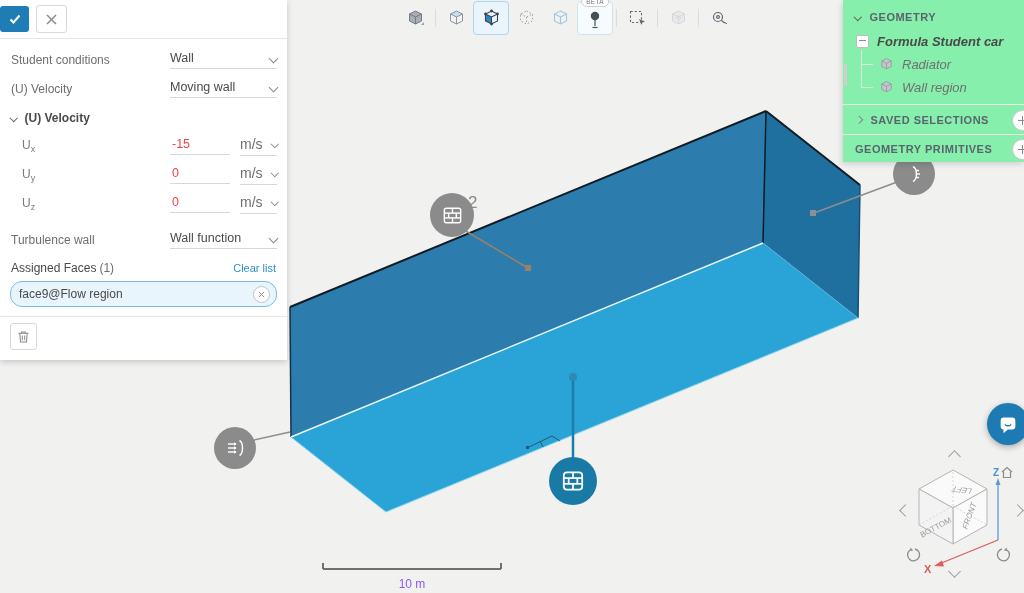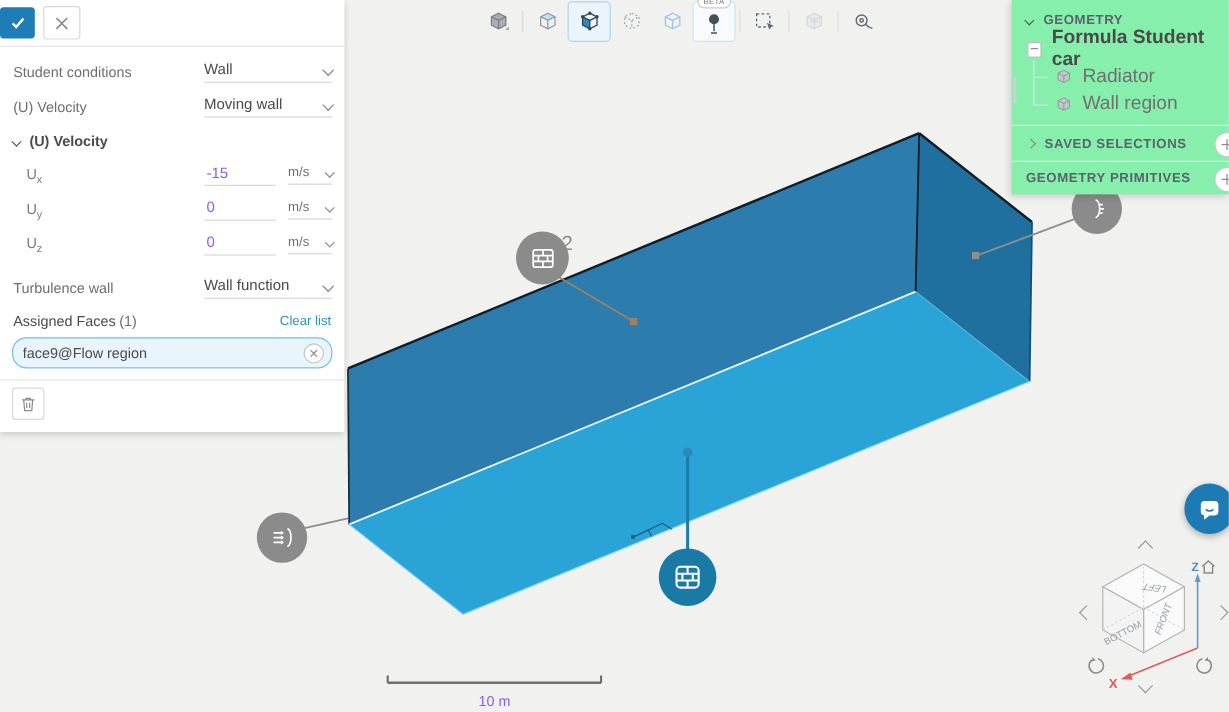--- a/index.html
+++ b/index.html
@@ -21,22 +21,22 @@
   #lp-title{margin-left:14px;font-size:15px;font-weight:700;color:#4a4a4a;flex:1;}
   .hd-btn{width:29px;height:26px;border-radius:3px;display:flex;align-items:center;justify-content:center;cursor:pointer;}
   #confirm-btn{background:#1d7db4;margin-right:7px;}
   #close-btn{background:#fff;border:1px solid #d9d9d9;margin-right:10px;}
   .row{position:absolute;left:0;right:0;display:flex;align-items:center;}
   .lbl{font-size:12px;color:#6e6e6e;margin-left:11px;}
   .lbl.indent{margin-left:22px;color:#7a7a7a;}
   .lbl sub{font-size:9px;}
   .ctrl{position:absolute;left:170px;width:107px;display:flex;align-items:center;justify-content:space-between;border-bottom:1px solid #d7d7d7;padding-bottom:3px;cursor:pointer;}
   .ctrl .val{font-size:12.5px;color:#4a4a4a;}
-  .num{position:absolute;left:170px;width:58px;border:none;border-bottom:1px solid #d7d7d7;font-size:12.5px;color:#8b5cf6;background:transparent;padding:0 0 3px 2px;font-family:inherit;outline:none;}
-  .unit{position:absolute;left:240px;width:37px;display:flex;align-items:center;justify-content:space-between;border-bottom:1px solid #d7d7d7;padding-bottom:3px;font-size:11px;color:#6e6e6e;cursor:pointer;}
+  .num{position:absolute;left:170px;width:58px;border:none;border-bottom:1px solid #d7d7d7;font-size:12.5px;color:#ef4444;background:transparent;padding:0 0 3px 2px;font-family:inherit;outline:none;}
+  .unit{position:absolute;left:240px;width:37px;display:flex;align-items:center;justify-content:space-between;border-bottom:1px solid #d7d7d7;padding-bottom:3px;font-size:14px;color:#6e6e6e;cursor:pointer;}
   .sec-lbl{font-size:12px;font-weight:700;color:#4a4a4a;margin-left:8px;}
   #assigned-lbl{font-size:12px;font-weight:400;color:#4a4a4a;margin-left:11px;}
   #assigned-count{font-size:12px;color:#6e6e6e;font-weight:400;margin-left:3px;}
   #clear-link{position:absolute;right:11px;font-size:11px;color:#2b8fd0;cursor:pointer;}
   #face-chip{position:absolute;left:10px;top:281px;width:265px;height:24px;background:#e9f5fc;border:1px solid #74bfe4;border-radius:12px;display:flex;align-items:center;z-index:51;}
   #face-chip span{font-size:12px;color:#4a4a4a;margin-left:8px;flex:1;}
   #chip-x{width:15px;height:15px;border-radius:50%;background:#fdfdfd;border:1px solid #c4c4c4;margin-right:6px;display:flex;align-items:center;justify-content:center;cursor:pointer;}
   #lp-footer{position:absolute;left:0;right:0;top:316px;border-top:1px solid #e6e6e6;}
   #trash-btn{position:absolute;left:10px;top:323px;width:25px;height:25px;border:1px solid #d9d9d9;border-radius:3px;display:flex;align-items:center;justify-content:center;cursor:pointer;background:#fff;}
   
@@ -44,21 +44,21 @@
   .tb-item{width:34px;height:32px;border-radius:4px;display:flex;align-items:center;justify-content:center;position:relative;cursor:pointer;}
   .tb-item.active{background:#e9f4fb;border:1px solid #aed5ee;}
   .tb-item.framed{background:#f7fbfd;border:1px solid #cfe4f0;}
   .tb-sep{width:1px;height:18px;background:#dcdcdc;margin:0 3px;}
   #beta-pill{position:absolute;top:-6px;left:50%;transform:translateX(-50%);background:#fff;border:1px solid #cccccc;border-radius:6px;font-size:6.5px;color:#777;padding:1px 4px;letter-spacing:.3px;}
   
   #right-panel{left:843px;top:0;width:181px;height:162px;background:#86efac;box-shadow:-1px 2px 6px rgba(0,0,0,.15);z-index:50;}
   #rp-handle{position:absolute;left:1px;top:64px;width:3px;height:22px;background:#cfcfcf;border-radius:2px;}
   .rp-row{position:absolute;left:0;right:0;display:flex;align-items:center;}
   .rp-h{font-size:11px;font-weight:700;color:#5a646d;letter-spacing:.5px;}
-  .rp-item-lbl{font-size:16px;color:#707070;margin-left:8px;}
+  .rp-item-lbl{font-size:13px;color:#707070;margin-left:8px;font-style:italic;}
   .exp-box{width:11px;height:11px;border:1px solid #bdbdbd;border-radius:2px;position:relative;background:#fff;}
   .exp-box::after{content:"";position:absolute;left:2px;right:2px;top:4.5px;border-top:1px solid #8a8a8a;}
   .plus-btn{position:absolute;right:-9px;width:19px;height:19px;border:1px solid #c9c9c9;border-radius:50%;background:#fff;display:flex;align-items:center;justify-content:center;cursor:pointer;}
   .plus-btn::before{content:"";position:absolute;width:9px;border-top:1.2px solid #8a8a8a;}
   .plus-btn::after{content:"";position:absolute;height:9px;border-left:1.2px solid #8a8a8a;}
   .guide{position:absolute;border-color:#e2e2e2 !important;}
   
   .badge{position:absolute;border-radius:50%;display:flex;align-items:center;justify-content:center;z-index:20;cursor:pointer;}
   .badge.gray{background:#8b8b8b;}
   #badge-wall2{left:430px;top:193px;width:44px;height:44px;}

